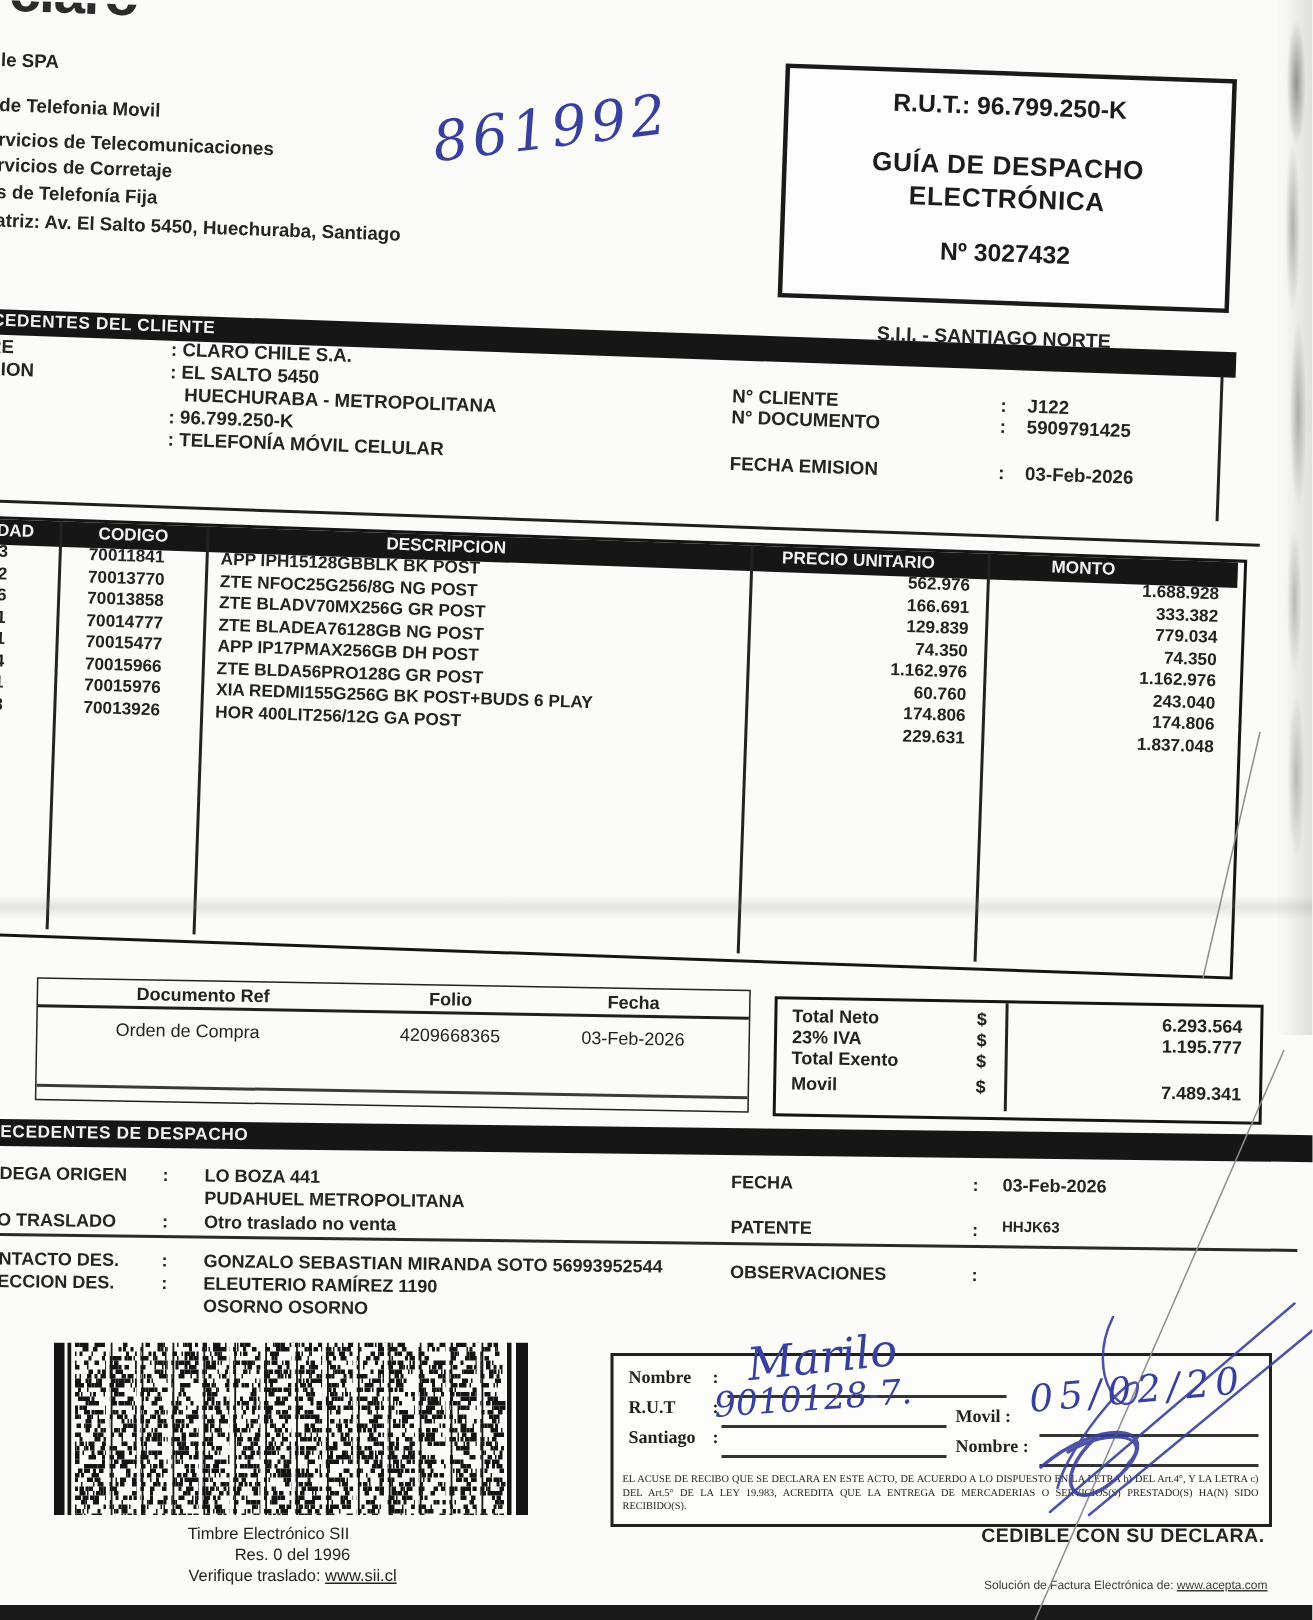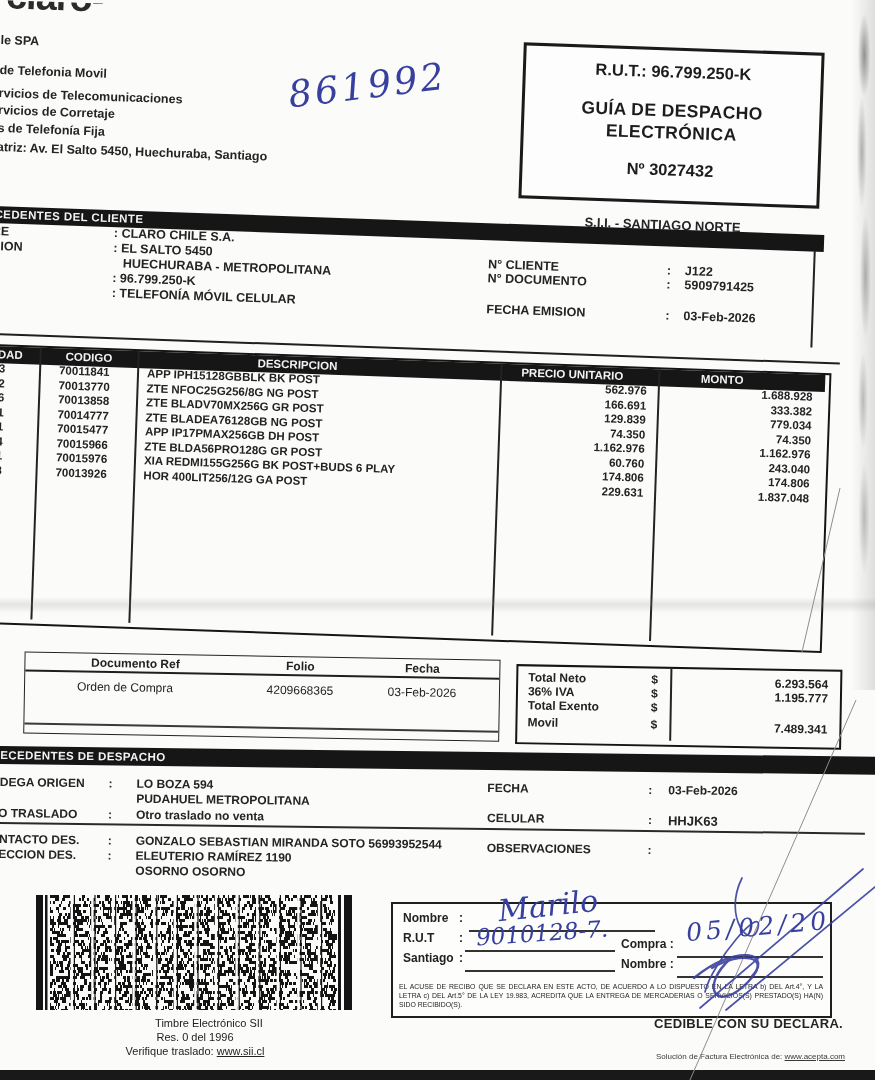--- a/index.html
+++ b/index.html
@@ -170,61 +170,61 @@
     <div class="abs cell center" style="left:230px;top:2px;width:90px;font-size:12px;">Folio</div>
     <div class="abs cell center" style="left:352px;top:2px;width:90px;font-size:12px;">Fecha</div>
     <div class="abs cell center" style="left:20px;top:26px;width:160px;font-weight:normal;font-size:12px;">Orden de Compra</div>
     <div class="abs cell center" style="left:230px;top:26px;width:90px;font-weight:normal;font-size:12px;">4209668365</div>
     <div class="abs cell center" style="left:352px;top:26px;width:90px;font-weight:normal;font-size:12px;">03-Feb-2026</div>
   </div>
 
   <div class="abs" style="left:528px;top:655px;width:322px;height:76px;border:2px solid #151515;">
     <div class="abs vline" style="left:152px;top:0;height:72px;"></div>
     <div class="abs cell" style="left:10px;top:4px;font-size:12px;">Total Neto</div>
-    <div class="abs cell" style="left:10px;top:18px;font-size:12px;">36% IVA</div>
+    <div class="abs cell" style="left:10px;top:18px;font-size:12px;">23% IVA</div>
     <div class="abs cell" style="left:10px;top:32px;font-size:12px;">Total Exento</div>
     <div class="abs cell" style="left:10px;top:49px;font-size:12px;">Movil</div>
     <div class="abs cell" style="left:133px;top:4px;font-size:12px;">$</div>
     <div class="abs cell" style="left:133px;top:18px;font-size:12px;">$</div>
     <div class="abs cell" style="left:133px;top:32px;font-size:12px;">$</div>
     <div class="abs cell" style="left:133px;top:49px;font-size:12px;">$</div>
     <div class="abs cell right" style="left:160px;top:6px;width:150px;font-size:12px;">6.293.564</div>
     <div class="abs cell right" style="left:160px;top:20px;width:150px;font-size:12px;">1.195.777</div>
     <div class="abs cell right" style="left:160px;top:34px;width:150px;font-size:12px;"></div>
     <div class="abs cell right" style="left:160px;top:51px;width:150px;font-size:12px;">7.489.341</div>
   </div>
 </div>
 
 <div class="abs wrap3">
   <div class="abs bar" style="left:-5px;top:746px;width:885px;height:18px;padding-left:7px;line-height:18px;">TECEDENTES DE DESPACHO</div>
 
   <div class="abs doc-text" style="left:0;top:775px;font-size:12px;">ODEGA ORIGEN</div>
   <div class="abs doc-text" style="left:118px;top:775px;font-size:12px;">:</div>
-  <div class="abs doc-text" style="left:146px;top:775px;font-size:12px;">LO BOZA 594</div>
+  <div class="abs doc-text" style="left:146px;top:775px;font-size:12px;">LO BOZA 441</div>
   <div class="abs doc-text" style="left:146px;top:790px;font-size:12px;">PUDAHUEL   METROPOLITANA</div>
   <div class="abs doc-text" style="left:0;top:806px;font-size:12px;">PO TRASLADO</div>
   <div class="abs doc-text" style="left:118px;top:806px;font-size:12px;">:</div>
   <div class="abs doc-text" style="left:146px;top:806px;font-size:12px;">Otro traslado no venta</div>
 
   <div class="abs hline" style="left:0;top:822px;width:875px;background:#2a2a2a;"></div>
 
   <div class="abs doc-text" style="left:0;top:832px;font-size:12px;">ONTACTO DES.</div>
   <div class="abs doc-text" style="left:118px;top:832px;font-size:12px;">:</div>
   <div class="abs doc-text" style="left:146px;top:832px;font-size:12px;">GONZALO SEBASTIAN MIRANDA SOTO 56993952544</div>
   <div class="abs doc-text" style="left:0;top:847px;font-size:12px;">RECCION DES.</div>
   <div class="abs doc-text" style="left:118px;top:847px;font-size:12px;">:</div>
   <div class="abs doc-text" style="left:146px;top:847px;font-size:12px;">ELEUTERIO RAMÍREZ 1190</div>
   <div class="abs doc-text" style="left:146px;top:862px;font-size:12px;">OSORNO   OSORNO</div>
 
   <div class="abs doc-text" style="left:497px;top:775px;font-size:12px;">FECHA</div>
   <div class="abs doc-text" style="left:658px;top:775px;font-size:12px;">:</div>
   <div class="abs doc-text" style="left:678px;top:775px;font-size:12px;">03-Feb-2026</div>
-  <div class="abs doc-text" style="left:497px;top:805px;font-size:12px;">CELULAR</div>
+  <div class="abs doc-text" style="left:497px;top:805px;font-size:12px;">PATENTE</div>
   <div class="abs doc-text" style="left:658px;top:805px;font-size:12px;">:</div>
-  <div class="abs doc-text" style="left:678px;top:805px;font-size:13px;">HHJK63</div>
+  <div class="abs doc-text" style="left:678px;top:805px;font-size:10px;">HHJK63</div>
   <div class="abs doc-text" style="left:497px;top:835px;font-size:12px;">OBSERVACIONES</div>
   <div class="abs doc-text" style="left:658px;top:835px;font-size:12px;">:</div>
 </div>
 
 <svg id="barcode" class="abs" style="left:36px;top:895px;" width="316" height="115" viewBox="0 0 316 115">
     <g fill="#141414">
       <rect x="0" y="0" width="7" height="115"></rect>
       <rect x="9" y="0" width="2.5" height="115"></rect>
       <rect x="308" y="0" width="8" height="115"></rect>
       <rect x="302" y="0" width="3" height="115"></rect>
@@ -2568,32 +2568,32 @@
     <rect x="220" y="0" width="2.4" height="115" fill="#fbfbf9"></rect>
     <rect x="223.2" y="0" width="1.2" height="115" fill="#151515"></rect>
     <rect x="240.60000000000002" y="0" width="2.4" height="115" fill="#fbfbf9"></rect>
     <rect x="243.8" y="0" width="1.2" height="115" fill="#151515"></rect>
     <rect x="261.20000000000005" y="0" width="2.4" height="115" fill="#fbfbf9"></rect>
     <rect x="264.40000000000003" y="0" width="1.2" height="115" fill="#151515"></rect>
     <rect x="281.8" y="0" width="2.4" height="115" fill="#fbfbf9"></rect>
     <rect x="285" y="0" width="1.2" height="115" fill="#151515"></rect>
   </svg>
 
-<div class="abs timbre" style="left:44px;top:1017px;">Timbre Electrónico SII</div>
+<div class="abs timbre" style="left:14px;top:1017px;">Timbre Electrónico SII</div>
 <div class="abs timbre" style="left:30px;top:1031px;">Res. 0 del 1996</div>
 <div class="abs timbre" style="left:30px;top:1045px;"><span>Verifique traslado: </span><span class="u">www.sii.cl</span></div>
 
-<div class="abs" style="left:391px;top:902px;width:437px;height:112px;border:2px solid #1f1f1f;background:rgba(255,255,255,.5);">
+<div class="abs" style="left:407px;top:902px;width:437px;height:112px;border:2px solid #1f1f1f;background:rgba(255,255,255,.5);font-family:Liberation Serif, serif;">
   <div class="abs cell" style="left:10px;top:7px;font-size:12px;">Nombre</div>
   <div class="abs cell" style="left:66px;top:7px;font-size:12px;">:</div>
   <div class="abs hline" style="left:76px;top:26px;width:186px;background:#333;"></div>
   <div class="abs cell" style="left:10px;top:27px;font-size:12px;">R.U.T</div>
   <div class="abs cell" style="left:66px;top:27px;font-size:12px;">:</div>
   <div class="abs hline" style="left:72px;top:46px;width:150px;background:#333;"></div>
-  <div class="abs cell" style="left:228px;top:33px;font-size:12px;">Compra :</div>
+  <div class="abs cell" style="left:228px;top:33px;font-size:12px;">Movil :</div>
   <div class="abs hline" style="left:284px;top:52px;width:146px;background:#333;"></div>
   <div class="abs cell" style="left:10px;top:47px;font-size:12px;">Santiago</div>
   <div class="abs cell" style="left:66px;top:47px;font-size:12px;">:</div>
   <div class="abs hline" style="left:72px;top:66px;width:150px;background:#333;"></div>
   <div class="abs cell" style="left:228px;top:53px;font-size:12px;">Nombre :</div>
   <div class="abs hline" style="left:284px;top:72px;width:146px;background:#333;"></div>
   <div class="abs legal" style="left:6px;top:78px;width:424px;">EL ACUSE DE RECIBO QUE SE DECLARA EN ESTE ACTO, DE ACUERDO A LO DISPUESTO EN LA LETRA b) DEL Art.4°, Y LA LETRA c) DEL Art.5° DE LA LEY 19.983, ACREDITA QUE LA ENTREGA DE MERCADERIAS O SERVICIOS(S) PRESTADO(S) HA(N) SIDO RECIBIDO(S).</div>
 </div>
 
 <div class="abs doc-text right" style="left:400px;top:1016px;width:443px;font-size:13px;letter-spacing:.3px;">CEDIBLE CON SU DECLARA.</div>

